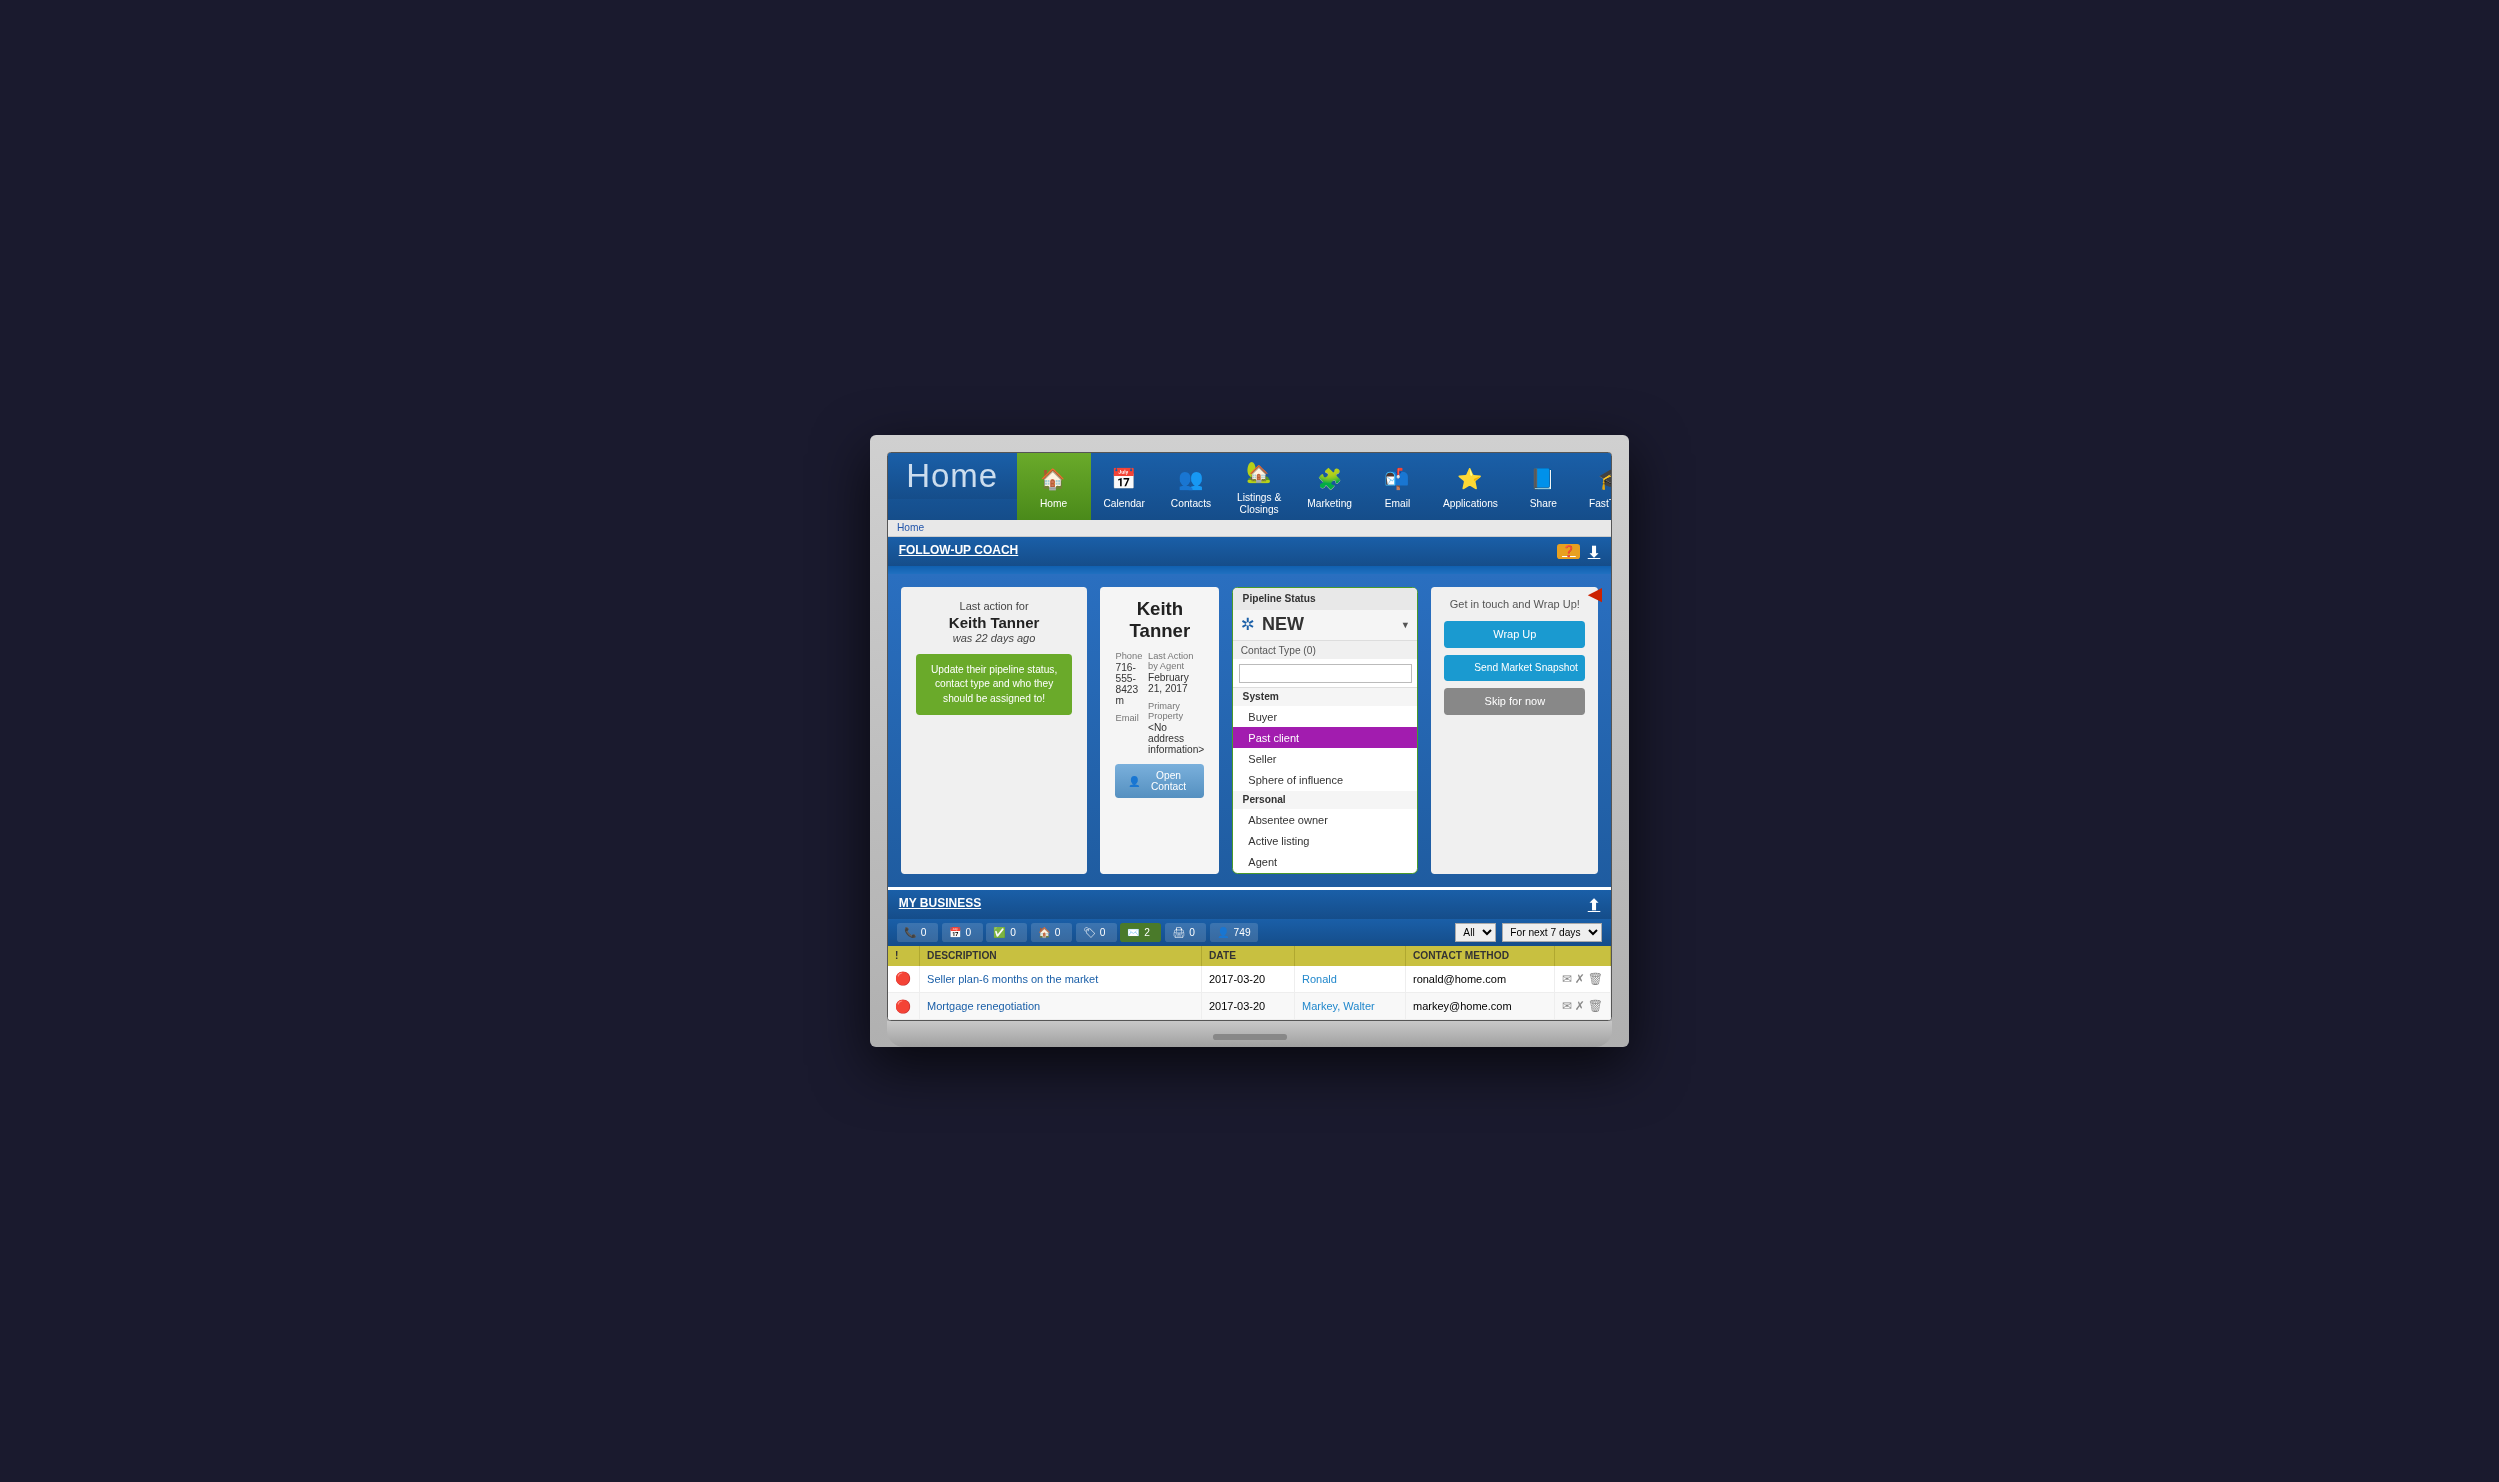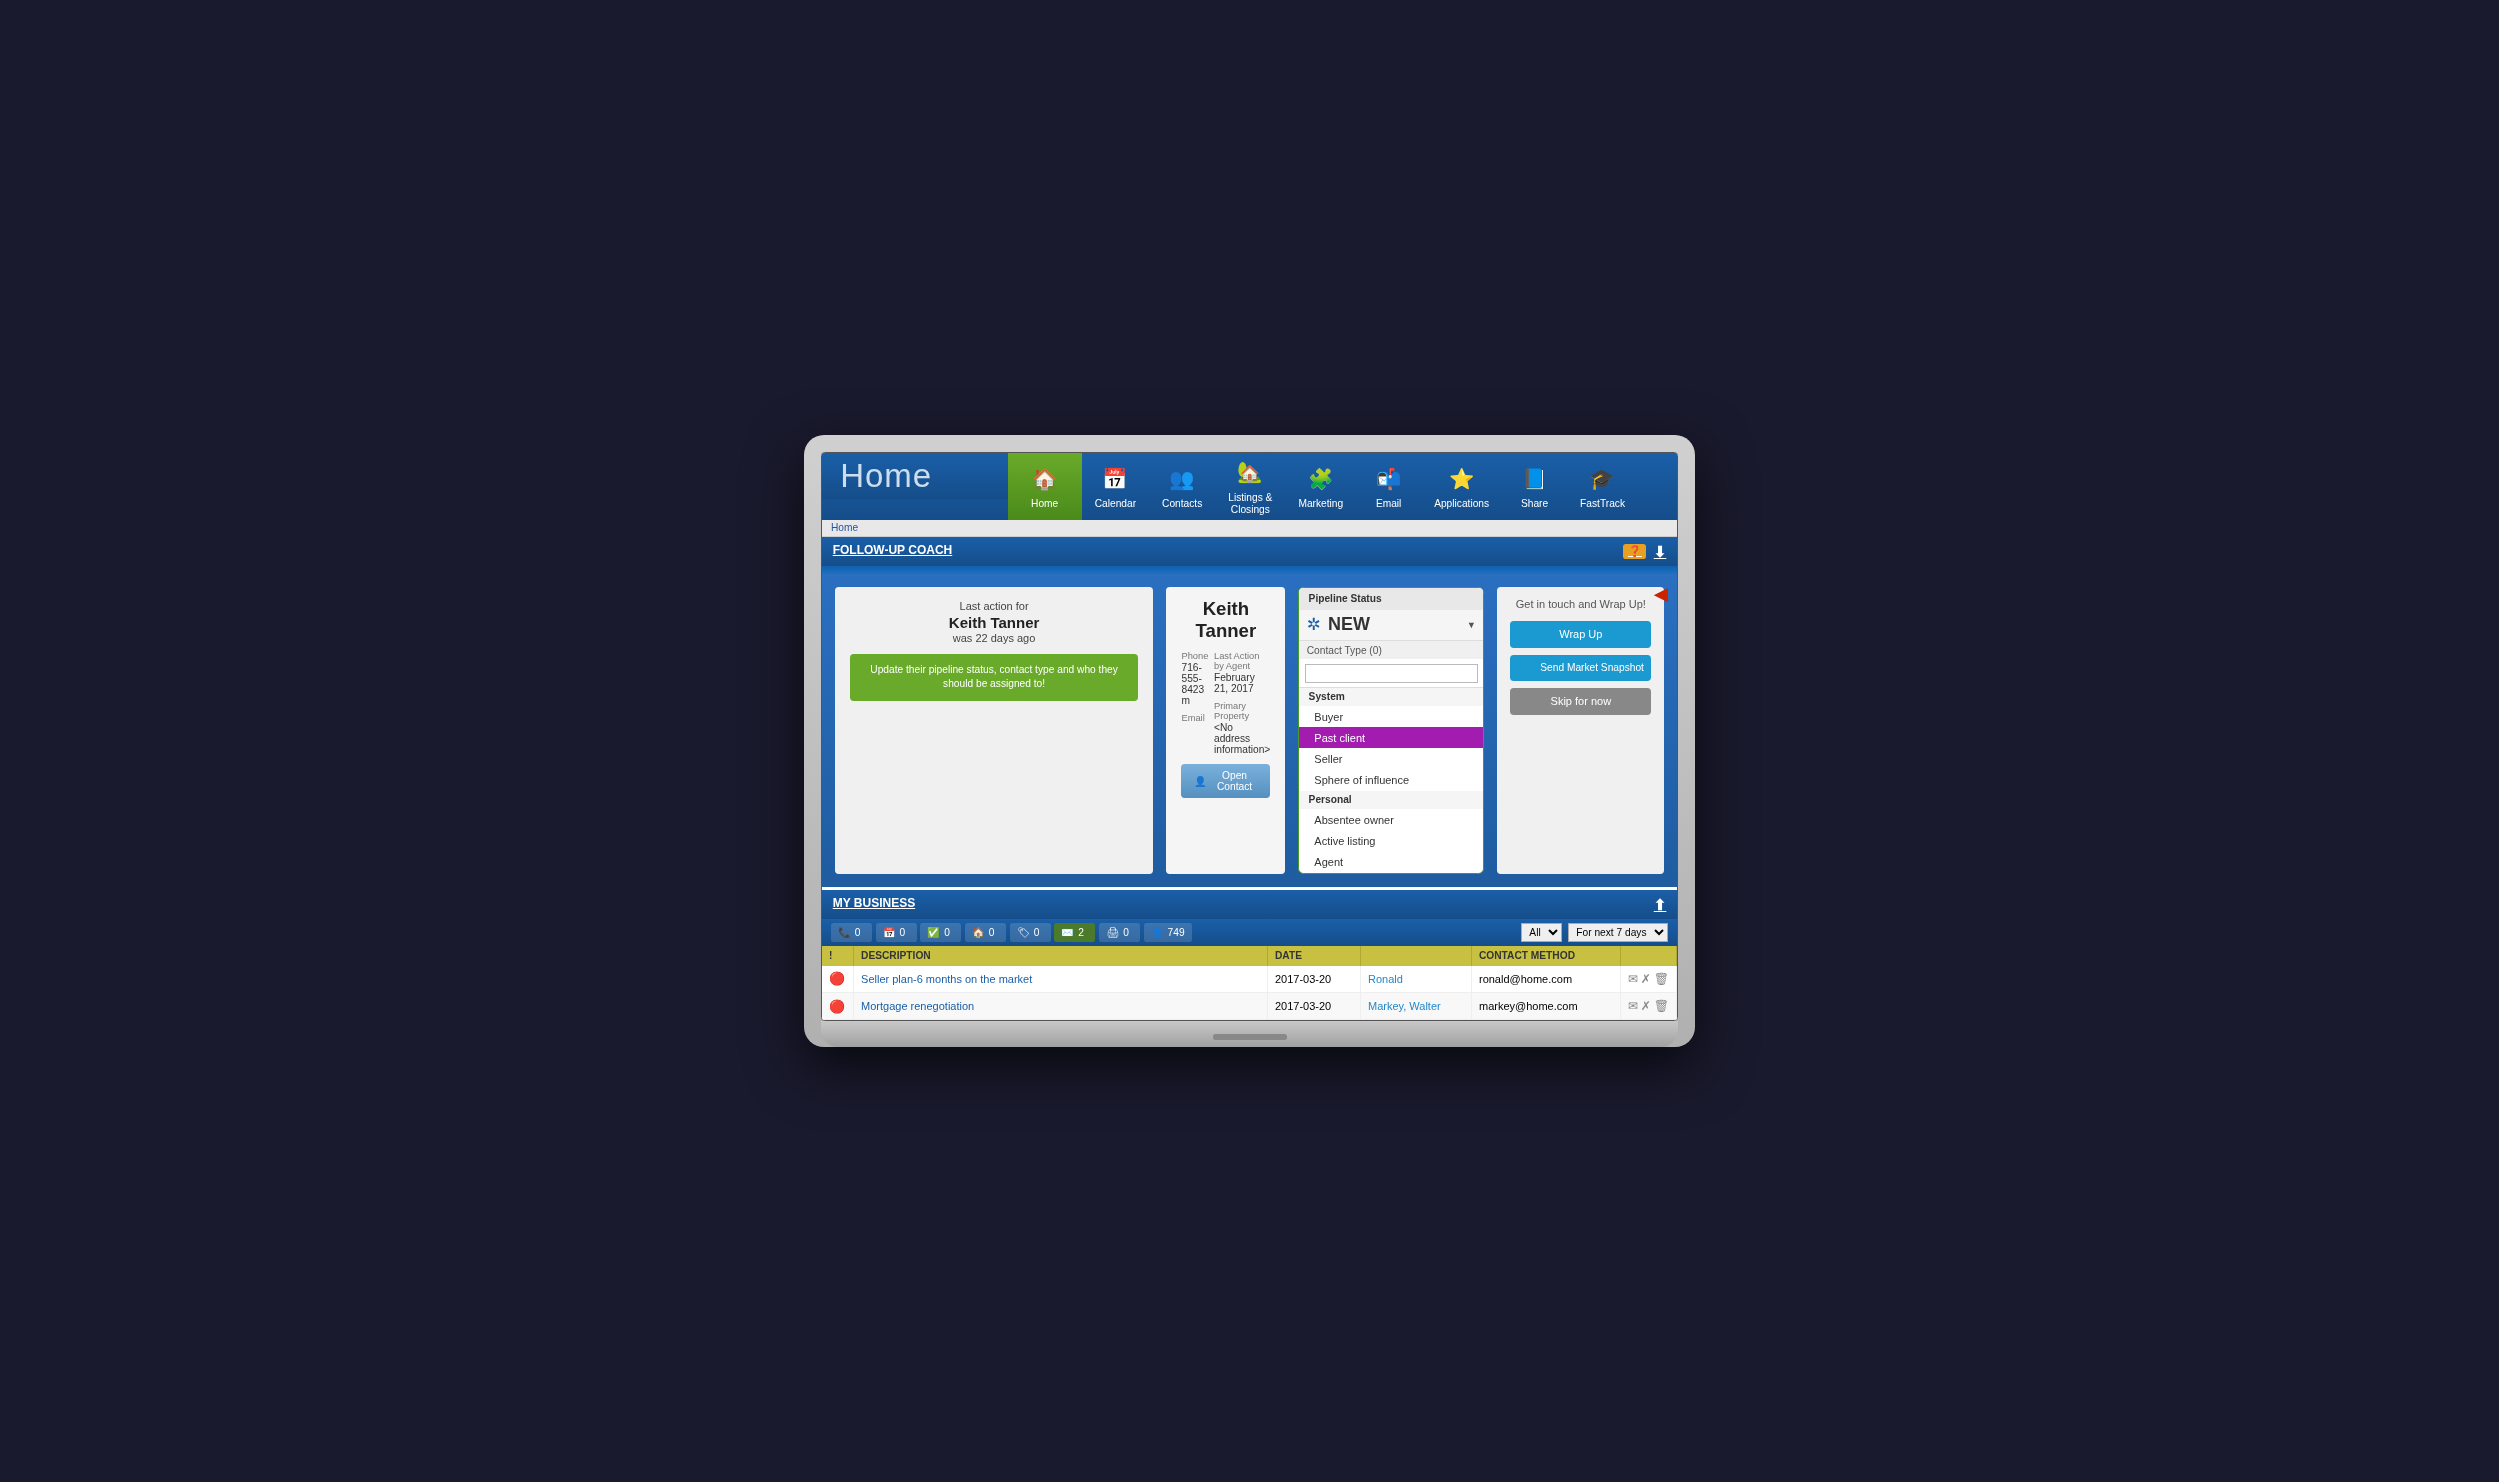--- a/index.html
+++ b/index.html
@@ -6,23 +6,23 @@
     body {
       background: #1a1a2e;
       display: flex;
       justify-content: center;
       align-items: center;
       min-height: 100vh;
       font-family: Arial, sans-serif;
     }
 
     .laptop-outer {
-      width: 891px;
+      width: 759px;
       background: linear-gradient(180deg, #d0d0d0 0%, #b0b0b0 100%);
-      border-radius: 20px;
+      border-radius: 6px;
       padding: 16.7px 16.7px 0 16.7px;
       box-shadow: 0 18.6px 56px rgba(0,0,0,0.7);
     }
 
     .laptop-screen {
       background: #fff;
       border-radius: 3.7px;
       overflow: hidden;
       border: 1.9px solid #555;
     }
@@ -157,20 +157,21 @@
     .contact-name-large {
       font-size: 15px;
       font-weight: bold;
       color: #222;
       margin: 1.9px 0;
     }
 
     .days-ago {
       font-size: 11px;
       color: #444;
+      font-style: italic;
     }
 
     .update-note {
       background: #6aaa2a;
       color: #fff;
       font-size: 10.2px;
       padding: 9.3px 11px;
       margin-top: 9.3px;
       border-radius: 3.7px;
       text-align: center;

